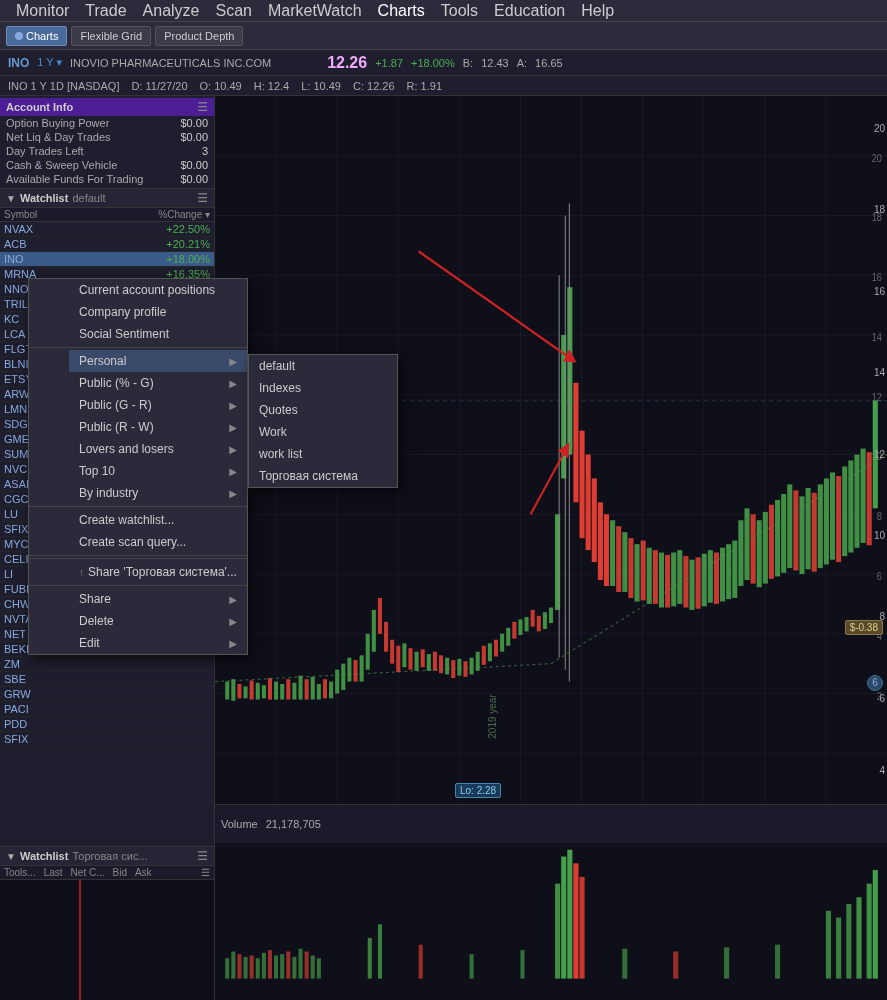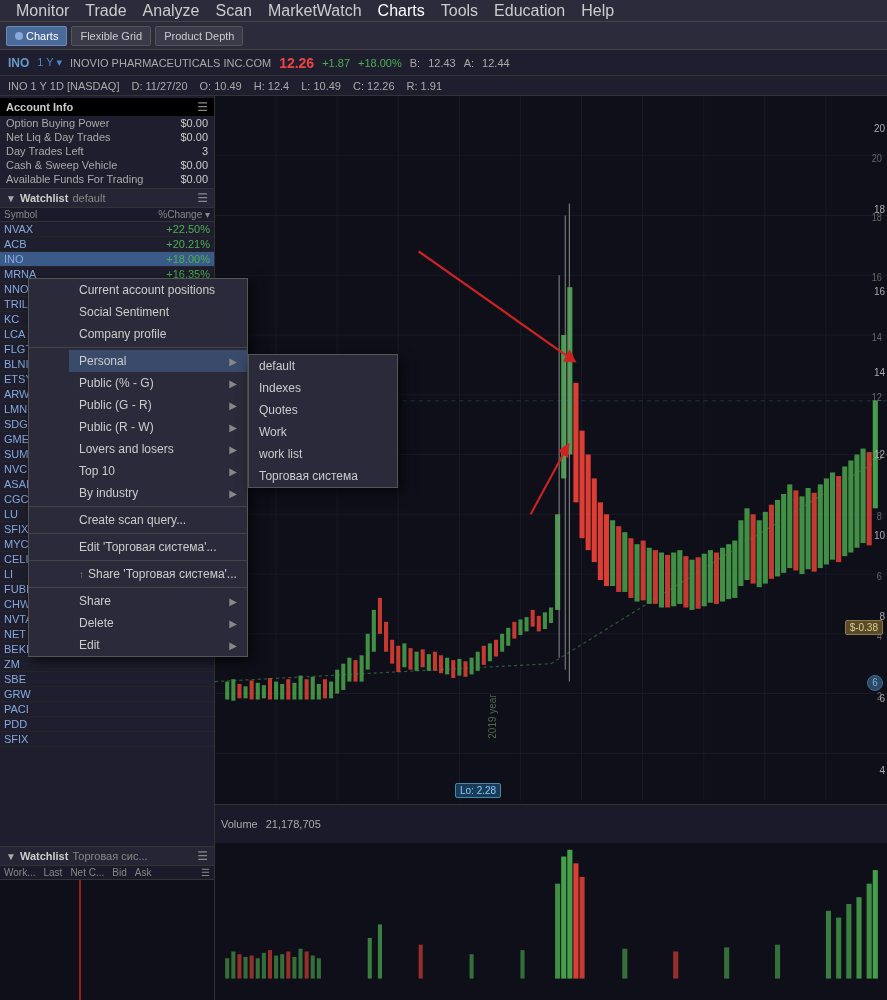--- a/index.html
+++ b/index.html
@@ -69,21 +69,21 @@
       background: #1e1e2e;
       height: 26px;
       display: flex;
       align-items: center;
       padding: 0 8px;
       border-bottom: 1px solid #333;
       gap: 8px;
     }
     .stock-symbol { color: #6699cc; font-weight: bold; font-size: 12px; }
     .stock-name { color: #aaa; font-size: 11px; }
-    .stock-price { color: #ef4444; font-weight: bold; font-size: 14px; }
+    .stock-price { color: #f0abfc; font-weight: bold; font-size: 16px; margin-left: 48px; }
     .stock-change-pos { color: #4caf50; font-size: 11px; }
     .stock-bid-ask { color: #aaa; font-size: 11px; }
 
     
     .ohlc-bar {
       background: #1e1e2e;
       height: 20px;
       display: flex;
       align-items: center;
       padding: 0 8px;
@@ -112,21 +112,21 @@
     
     .account-section {
       border-bottom: 1px solid #333;
       padding: 2px 0;
     }
     .account-header {
       display: flex;
       align-items: center;
       justify-content: space-between;
       padding: 2px 6px;
-      background: #000000;
+      background: #4c1d95;
       cursor: pointer;
     }
     .account-header-title { color: #ccc; font-size: 11px; font-weight: bold; }
     .account-row {
       display: flex;
       justify-content: space-between;
       padding: 1px 6px;
       font-size: 11px;
     }
     .account-label { color: #aaa; }
@@ -350,21 +350,21 @@
 <div class="stock-info-bar">
   <span class="stock-symbol">INO</span>
   <span style="color:#4a88cc;font-size:11px;">1 Y ▾</span>
   <span class="stock-name">INOVIO PHARMACEUTICALS INC.COM</span>
   <span class="stock-price">12.26</span>
   <span class="stock-change-pos">+1.87</span>
   <span class="stock-change-pos">+18.00%</span>
   <span class="stock-bid-ask">B:</span>
   <span class="stock-bid-ask">12.43</span>
   <span class="stock-bid-ask">A:</span>
-  <span class="stock-bid-ask">12.44</span>
+  <span class="stock-bid-ask">16.65</span>
 </div>
 
 <div class="ohlc-bar">
   <span>INO 1 Y 1D [NASDAQ]</span>
   <span>D: 11/27/20</span>
   <span>O: 10.49</span>
   <span>H: 12.4</span>
   <span>L: 10.49</span>
   <span>C: 12.26</span>
   <span>R: 1.91</span>
@@ -561,21 +561,21 @@
     <div class="watchlist-bottom">
       <div class="watchlist-bottom-header">
         <div style="display:flex;gap:4px;align-items:center;">
           <span style="color:#aaa;font-size:10px;">▼</span>
           <span class="watchlist-title">Watchlist</span>
           <span class="watchlist-name">Торговая сис...</span>
         </div>
         <span style="color:#888;">☰</span>
       </div>
       <div class="watchlist-bottom-cols">
-        <span>Work...</span>
+        <span>Tools...</span>
         <span>Last</span>
         <span>Net C...</span>
         <span>Bid</span>
         <span>Ask</span>
         <span style="color:#888;margin-left:auto;">☰</span>
       </div>
 
       <div style="height:120px;position:relative;background:#0f0f1a;">
 
         <svg style="position:absolute;top:0;left:0;width:100%;height:100%;pointer-events:none;">
@@ -834,24 +834,24 @@
       </g>
     </svg>
   </div>
 </div>
 
 <div class="context-menu">
   <div class="context-menu-item">
     <span>Current account positions</span>
   </div>
   <div class="context-menu-item">
+    <span>Company profile</span>
+  </div>
+  <div class="context-menu-item">
     <span>Social Sentiment</span>
-  </div>
-  <div class="context-menu-item">
-    <span>Company profile</span>
   </div>
   <div class="context-menu-separator"></div>
   <div class="context-menu-item highlighted">
     <span>Personal</span>
     <span class="context-menu-arrow">▶</span>
   </div>
   <div class="context-menu-item">
     <span>Public (% - G)</span>
     <span class="context-menu-arrow">▶</span>
   </div>
@@ -870,26 +870,26 @@
   <div class="context-menu-item">
     <span>Top 10</span>
     <span class="context-menu-arrow">▶</span>
   </div>
   <div class="context-menu-item">
     <span>By industry</span>
     <span class="context-menu-arrow">▶</span>
   </div>
   <div class="context-menu-separator"></div>
   <div class="context-menu-item">
+    <span>Create watchlist...</span>
+  </div>
+  <div class="context-menu-item">
     <span>Create scan query...</span>
   </div>
   <div class="context-menu-separator"></div>
-  <div class="context-menu-item">
-    <span>Edit 'Торговая система'...</span>
-  </div>
   <div class="context-menu-separator"></div>
   <div class="context-menu-item">
     <span style="display:flex;align-items:center;gap:4px;">
       <span style="font-size:10px;color:#888;">↑</span>
       <span>Share 'Торговая система'...</span>
     </span>
   </div>
   <div class="context-menu-separator"></div>
   <div class="context-menu-item">
     <span>Share</span>

